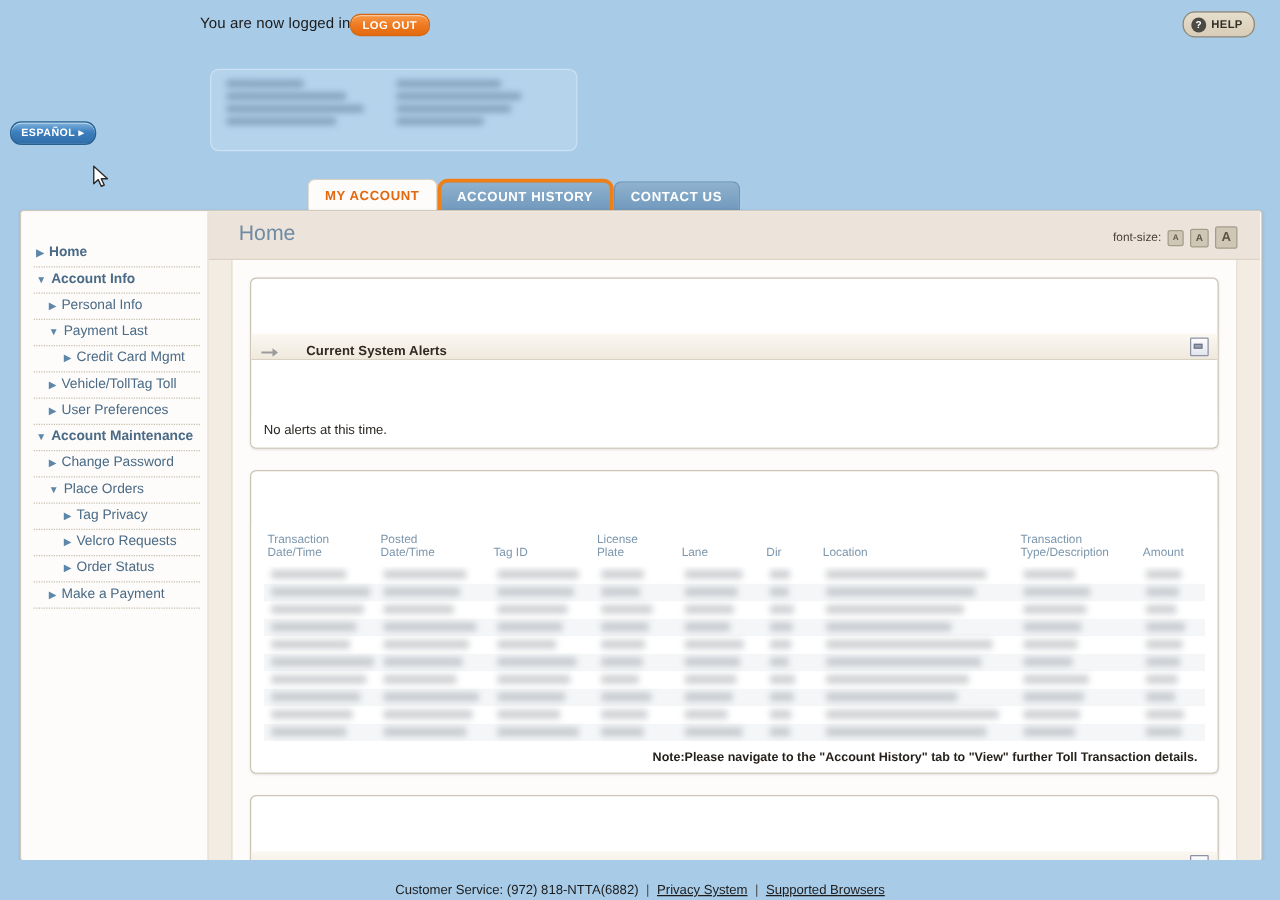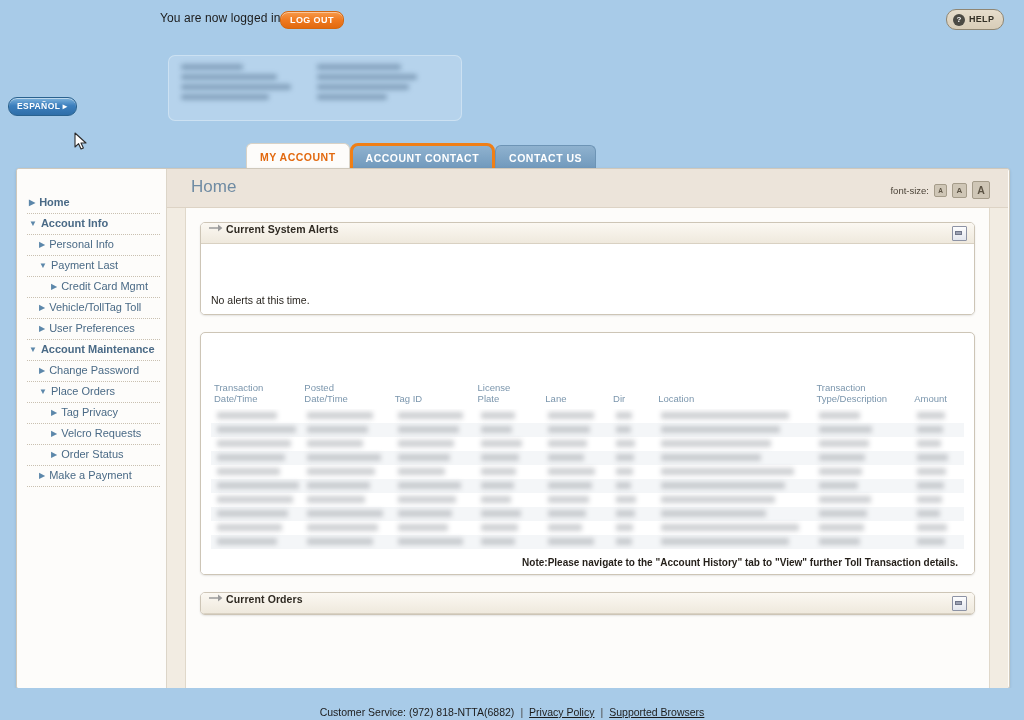--- a/index.html
+++ b/index.html
@@ -205,23 +205,24 @@
     background: #ffffff;
     margin-bottom: 17px;
     box-shadow: 0 1px 2px rgba(0,0,0,.10);
     overflow: hidden;
   }
   .panel-head {
     position: relative;
     height: 20px;
     background: linear-gradient(180deg,#fbf8f2 0%, #efe9dd 100%);
     border-bottom: 1px solid #d9d1c2;
-    display: flex; align-items: flex-start;
+    display: flex; align-items: flex-end;
     padding-left: 8px;
-    gap: 3px;
+    gap: 22px;
+    margin-top: 44px;
   }
   .arrow-icon { display: block; }
   .panel-title {
     font-size: 10.5px; font-weight: bold; color: #2f2a22;
     letter-spacing: .1px;
   }
   .collapse-btn {
     position: absolute; right: 7px; top: 3px;
     width: 13px; height: 13px;
     border: 1px solid #8d93a5;
@@ -325,21 +326,21 @@
         <div class="blur-line" style="width:84px"></div>
         <div class="blur-line" style="width:100px"></div>
         <div class="blur-line" style="width:92px"></div>
         <div class="blur-line" style="width:70px"></div>
       </div>
     </div>
   </div>
 
   <div class="tabs">
     <div class="tab active">MY ACCOUNT</div>
-    <div class="tab inactive focused">ACCOUNT CONTACT</div>
+    <div class="tab inactive focused">ACCOUNT HISTORY</div>
     <div class="tab inactive">CONTACT US</div>
   </div>
 
   <div class="card">
 
     <div class="sidebar">
       <div class="nav-item lvl1">
         <span class="arw">▶</span>
         <span class="lbl">Home</span>
       </div>
@@ -753,21 +754,21 @@
           </div>
         </div>
 
       </div>
     </div>
   </div>
 
   <div class="footer">
     <span>Customer Service: (972) 818-NTTA(6882)</span>
     <span class="sep">|</span>
-    <a>Privacy Policy</a>
+    <a>Privacy System</a>
     <span class="sep">|</span>
     <a>Supported Browsers</a>
   </div>
 
   <svg class="cursor" width="16" height="20" viewBox="0 0 16 20">
     <path d="M1 1 L1 15 L4.6 11.7 L7 17 L9.4 16 L7 11 L12 11 Z" fill="#ffffff" stroke="#2b2b2b" stroke-width="1.1" stroke-linejoin="round"></path>
   </svg>
 
 </div>
 

